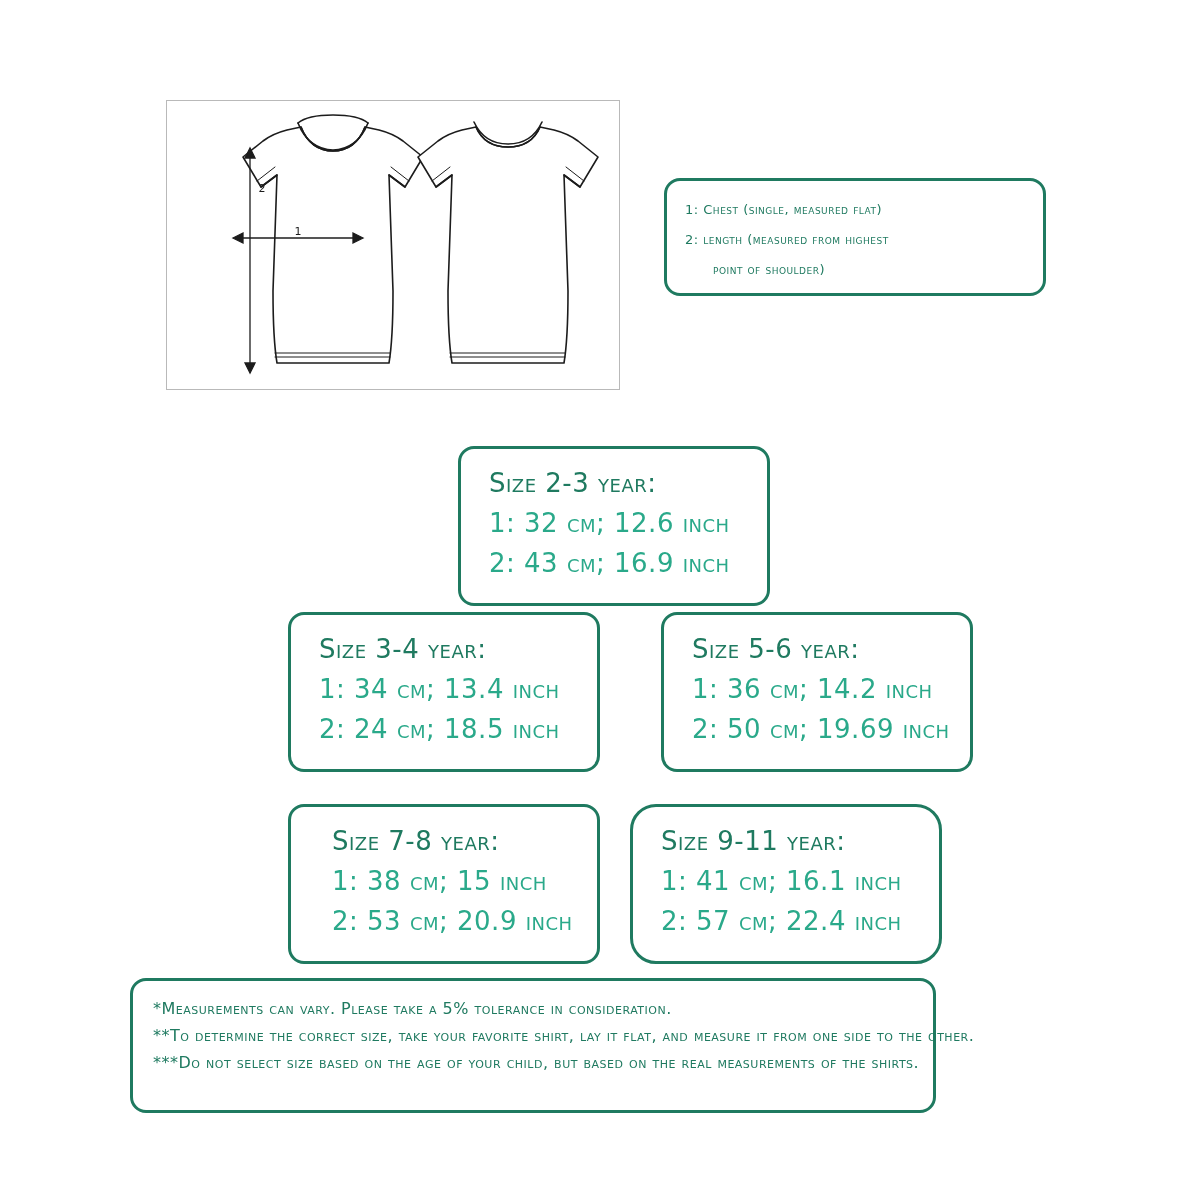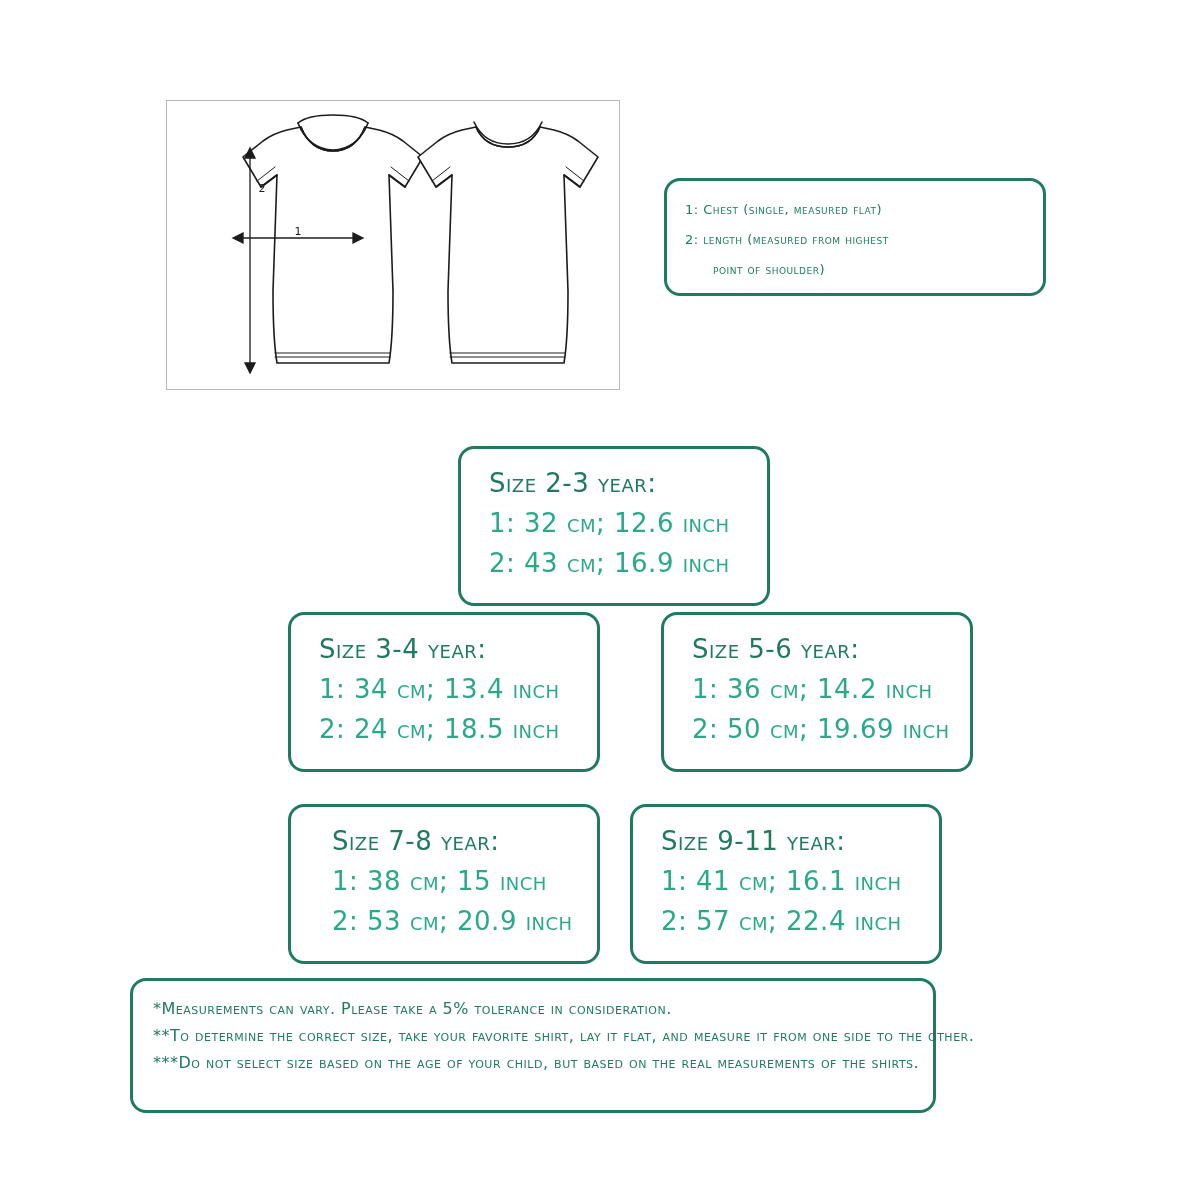--- a/index.html
+++ b/index.html
@@ -61,21 +61,21 @@
   .size-box .title {
     color: #1f7a60;
     display: block;
   }
   .size-box .row { display: block; }
 
   #size-2-3  { left: 458px; top: 418px; width: 312px; height: 160px; margin-top: 28px; }
   #size-3-4  { left: 288px; top: 612px; width: 312px; height: 160px; }
   #size-5-6  { left: 649px; top: 612px; width: 312px; height: 160px; margin-left: 12px; }
   #size-7-8  { left: 288px; top: 804px; width: 312px; height: 160px; padding-left: 41px; }
-  #size-9-11 { left: 630px; top: 804px; width: 312px; height: 160px; }
+  #size-9-11 { left: 630px; top: 804px; width: 312px; height: 160px; border-radius: 26px; }
 
   .box.notes {
     left: 130px;
     top: 978px;
     width: 806px;
     height: 135px;
     padding: 14px 20px 0 20px;
     color: #1f7a60;
     font-size: 16px;
     line-height: 27px;

